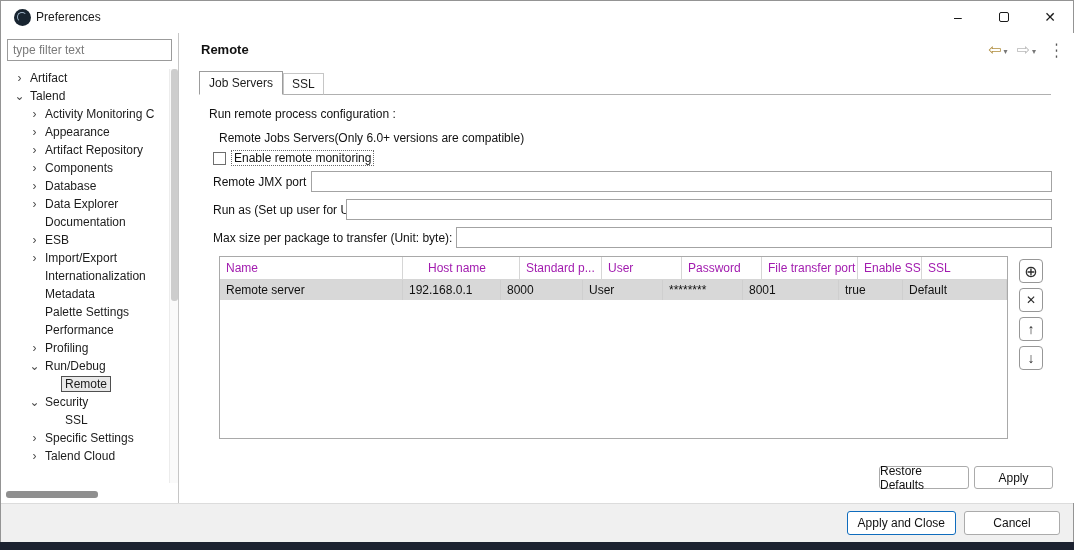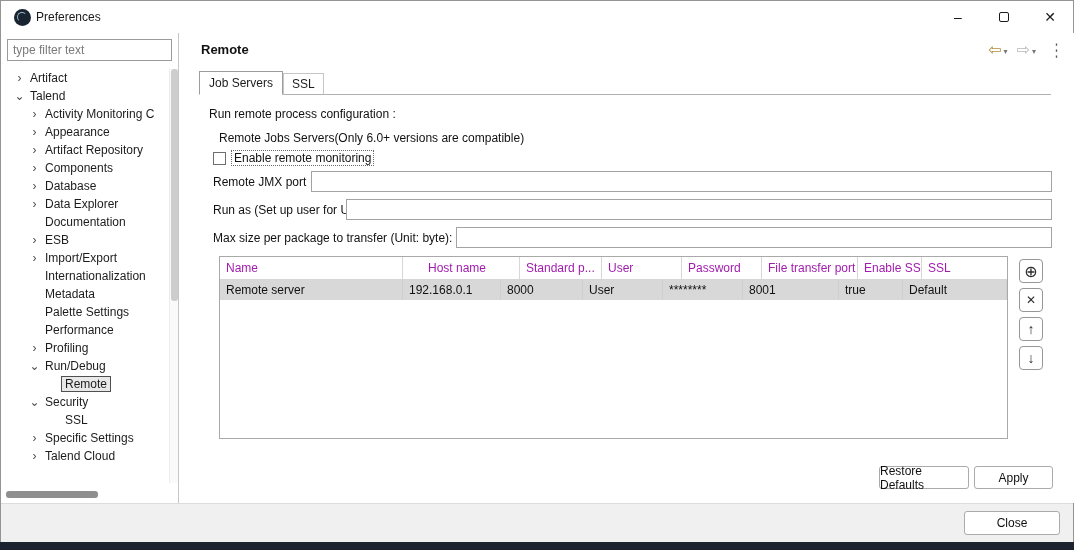--- a/index.html
+++ b/index.html
@@ -276,16 +276,17 @@
       </div>
     <div class="side-btn down">
         <span>↓</span>
       </div>
 
     <div class="btn restore">Restore Defaults</div>
     <div class="btn apply">Apply</div>
   </div>
 
   <div class="footer">
-    <div class="fbtn">Close</div>
+    <div class="fbtn default">Apply and Close</div>
+    <div class="fbtn">Cancel</div>
   </div>
 
 </div>
 
 </body></html>

